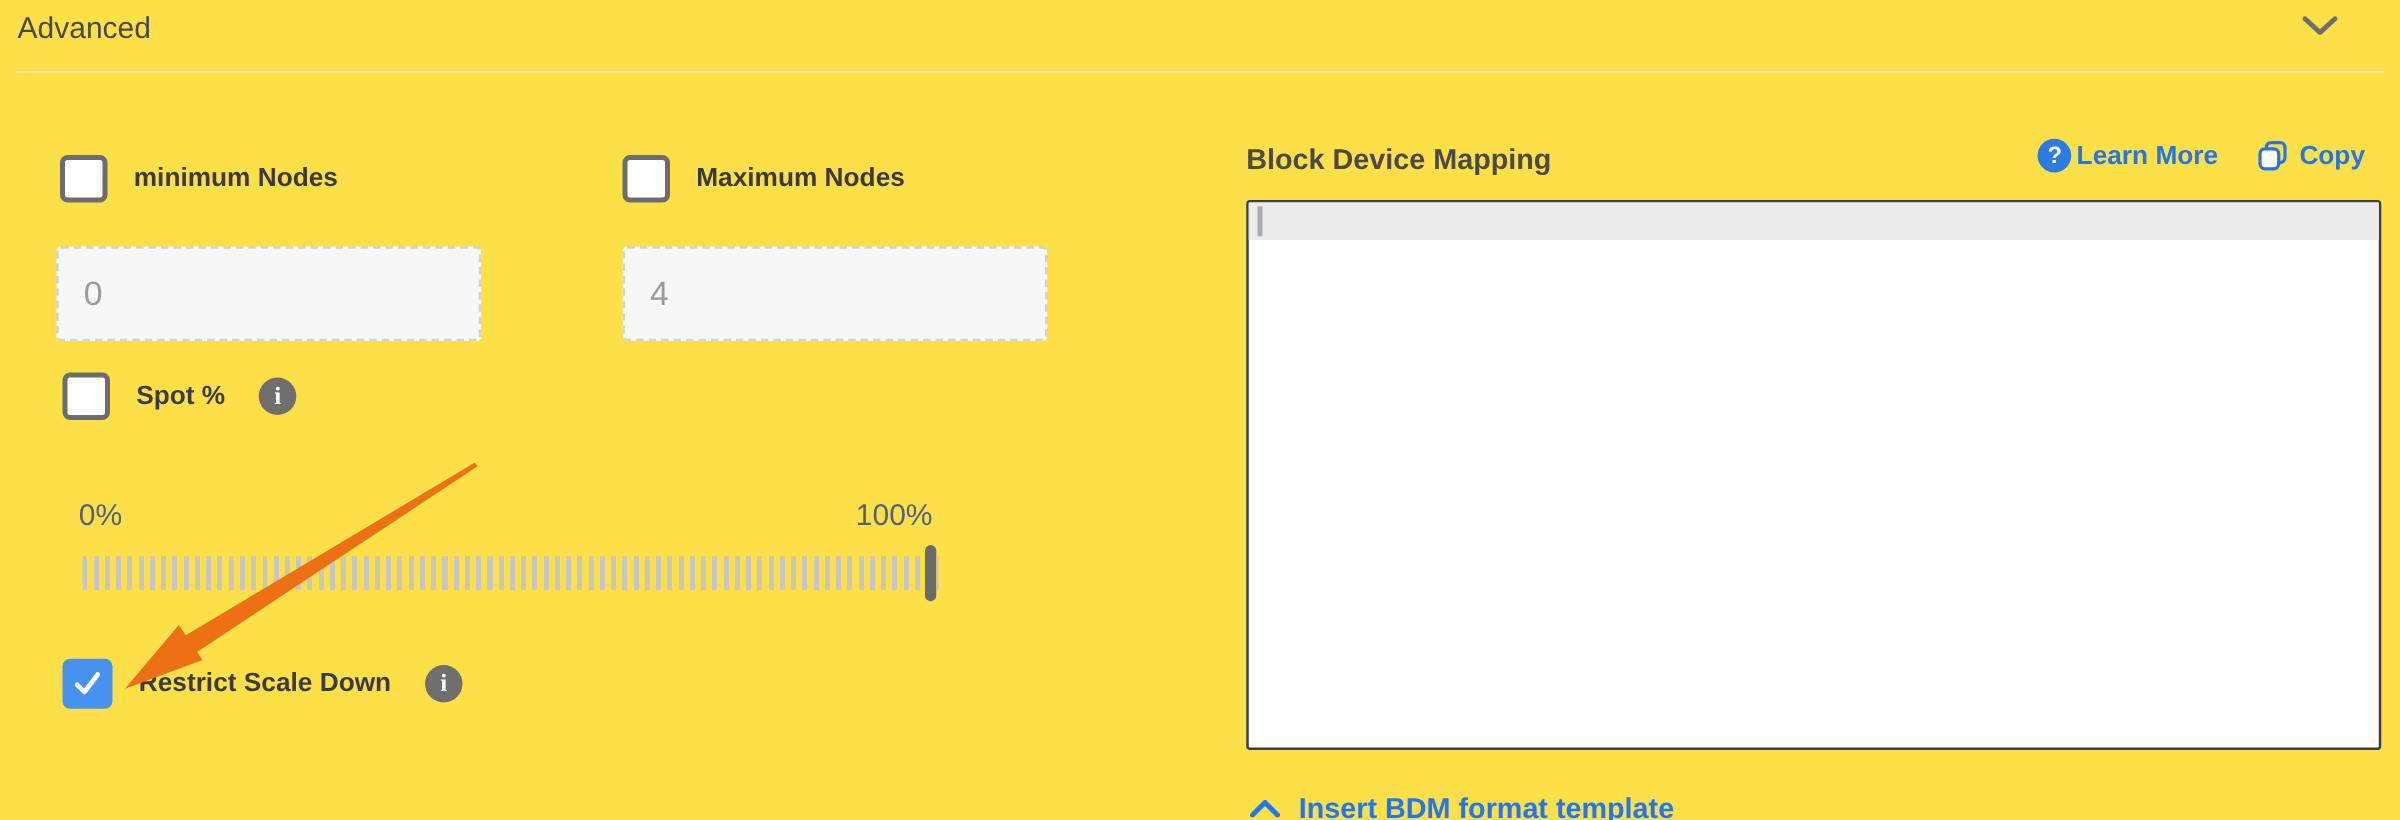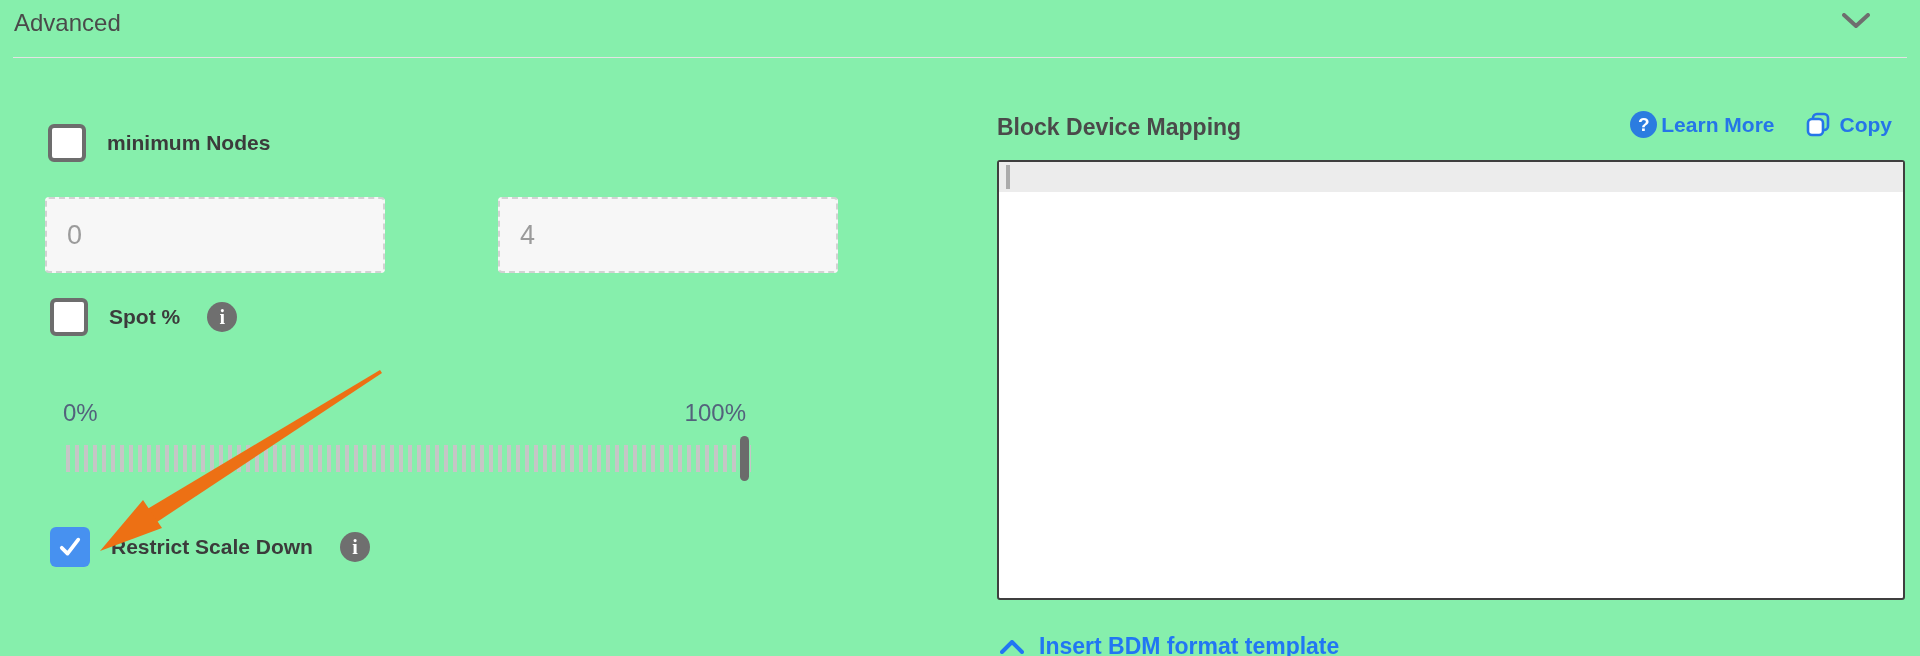--- a/index.html
+++ b/index.html
@@ -1,18 +1,18 @@
 <!DOCTYPE html>
 <html><head>
 <meta charset="utf-8">
 <style>
   * { margin:0; padding:0; box-sizing:border-box; }
   html,body { background:#ffffff; }
   .page {
-    position:relative; width:1920px; height:656px; background:#86efac;
+    position:relative; width:1920px; height:656px; background:#fde047;
     font-family:"Liberation Sans", sans-serif; overflow:hidden;
   }
 
   
   .adv-title { position:absolute; left:14px; top:9px; font-size:24px; color:#4a4a4a; font-weight:500; }
   .hdr-chevron { position:absolute; left:1842px; top:13px; cursor:pointer; }
   .divider { position:absolute; left:13px; top:57px; width:1894px; height:1px; background:#e3e3e3; }
 
   
   .cb-group { position:absolute; display:flex; align-items:center; gap:21px; }
@@ -94,20 +94,24 @@
   <svg class="hdr-chevron" width="28" height="17" viewBox="0 0 28 17">
     <polyline points="2,2 14,13 26,2" fill="none" stroke="#6e6e6e" stroke-width="4" stroke-linecap="round" stroke-linejoin="round"></polyline>
   </svg>
   <div class="divider"></div>
 
   <div class="cb-group grp-min">
     <div class="cb-box"></div>
     <span class="cb-label">minimum Nodes</span>
   </div>
 
+  <div class="cb-group grp-max">
+    <div class="cb-box"></div>
+    <span class="cb-label">Maximum Nodes</span>
+  </div>
 
   <input class="dash-input inp-min" value="0" style="">
   <input class="dash-input inp-max" value="4" style="">
 
   <div class="cb-group grp-spot">
     <div class="cb-box"></div>
     <span class="cb-label">Spot %</span>
     <span class="info-icon">i</span>
   </div>
 

